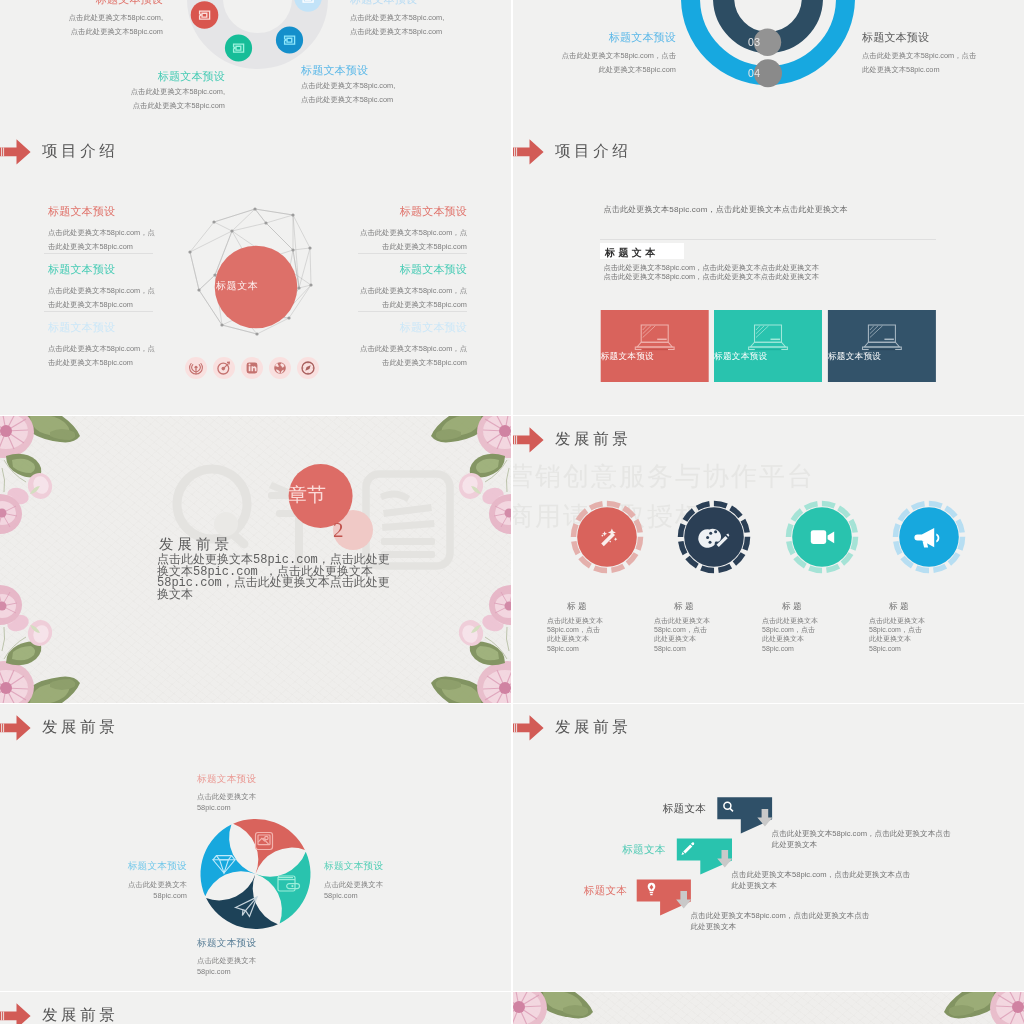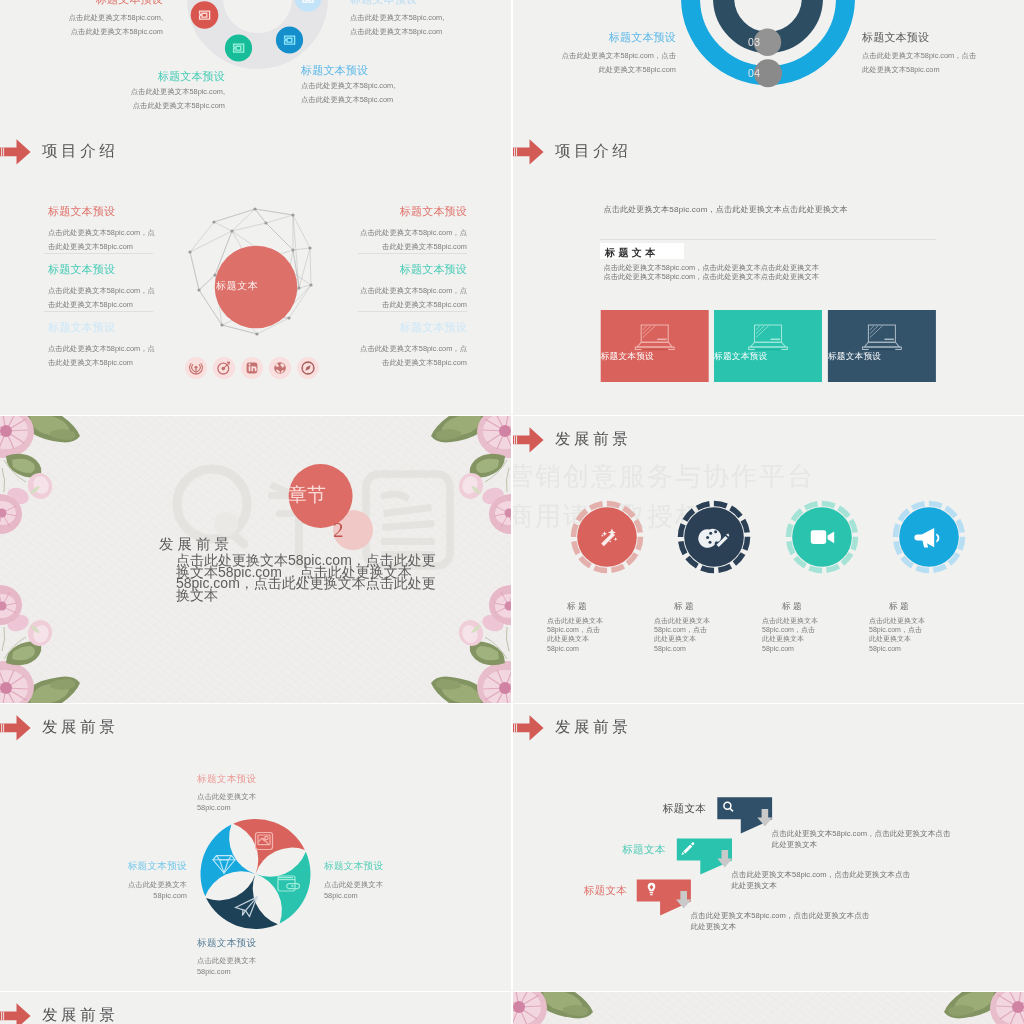--- a/index.html
+++ b/index.html
@@ -698,21 +698,21 @@
   </svg>
 
   <svg width="511" height="287" viewBox="0 0 511 287" style="position:absolute;left:0;top:0;">
     <circle cx="353" cy="114" r="20" fill="#f0c9c6"></circle>
     <circle cx="320.6" cy="80" r="32" fill="#dd6c66"></circle>
   </svg>
   <div class="t ctr" style="left:333px;top:102px;width:40px;font-size:21px;color:#c1544f;font-family:'Liberation Serif',serif;">2</div>
   <div class="t ctr" style="left:288px;top:66px;width:66px;font-size:19px;color:#fbdbd8;letter-spacing:0;">章节</div>
 
   <div class="t" style="left:159px;top:119px;font-size:14.5px;color:#595959;letter-spacing:4px;">发展前景</div>
-  <div class="t" style="left:176px;top:139px;font-size:14px;line-height:11.7px;color:#5e5e5e;">点击此处更换文本58pic.com，点击此处更
+  <div class="t" style="left:157px;top:139px;font-size:12px;line-height:11.7px;color:#5e5e5e;font-family:Liberation Mono, monospace;">点击此处更换文本58pic.com，点击此处更
 换文本58pic.com ，点击此处更换文本
 58pic.com，点击此处更换文本点击此处更
 换文本</div>
 </div>
 
 <div class="slide" style="left:513px;top:416px;">
   <svg class="hdr-arrow" width="33" height="28" viewBox="0 0 33 28" style="left:-1px;top:10px;">
     <path d="M0 9.5 H17.5 V1.2 L31.6 13.9 L17.5 26.6 V18.3 H0 Z" fill="#d25b56"></path>
     <path d="M2.6 9.5 V18.3" stroke="#f1f1f0" stroke-width="0.9"></path>
     <path d="M4.6 9.5 V18.3" stroke="#f1f1f0" stroke-width="0.9"></path>

